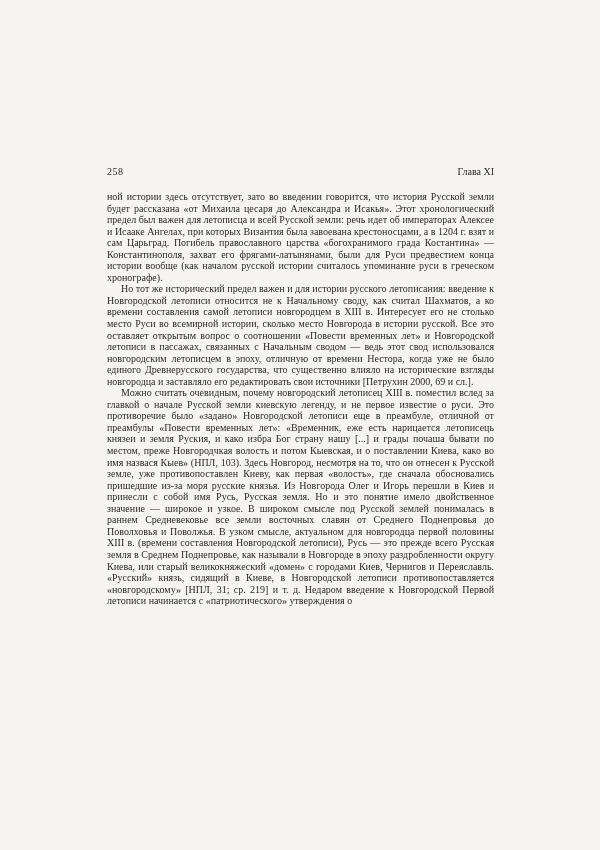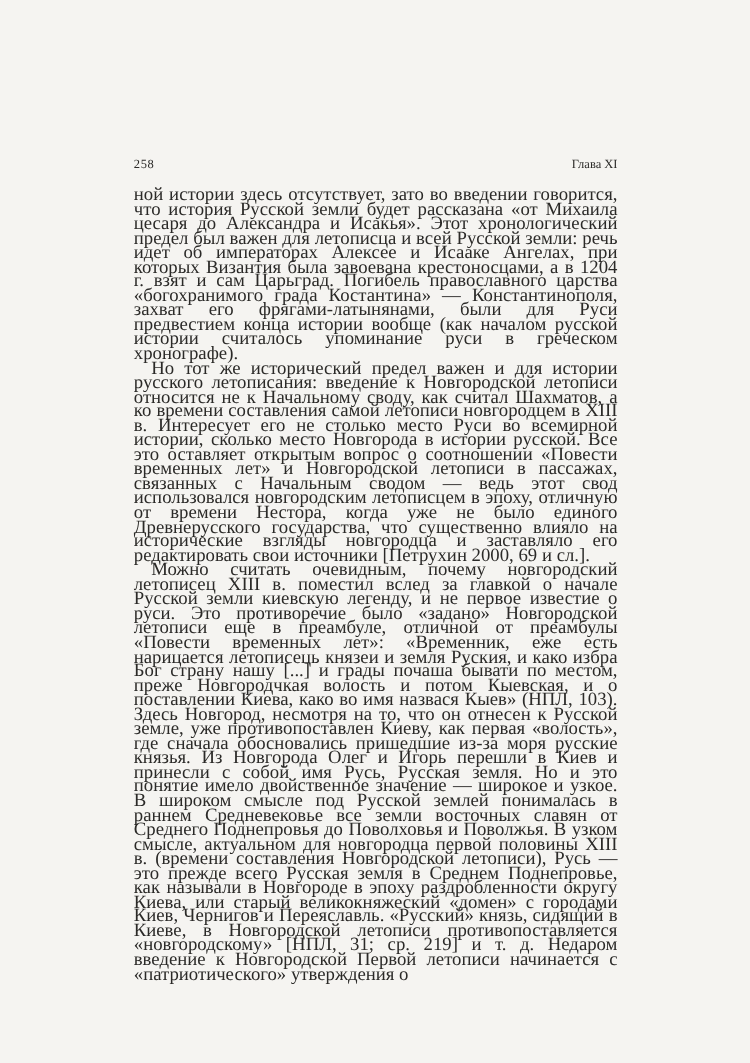--- a/index.html
+++ b/index.html
@@ -21,25 +21,26 @@
   }
   .page-header {
     display: flex;
     justify-content: space-between;
     align-items: baseline;
     font-size: 10px;
     margin-bottom: 14px;
   }
   .page-number {
     letter-spacing: 0.5px;
+    margin-top: 40px;
   }
   .chapter-title {
   }
   .text-block {
-    font-size: 15px;
+    font-size: 10px;
     line-height: 11.55px;
     text-align: justify;
     hyphens: auto;
   }
   .text-block p {
     margin: 0;
     text-indent: 14px;
   }
   .text-block p.no-indent {
     text-indent: 0;

